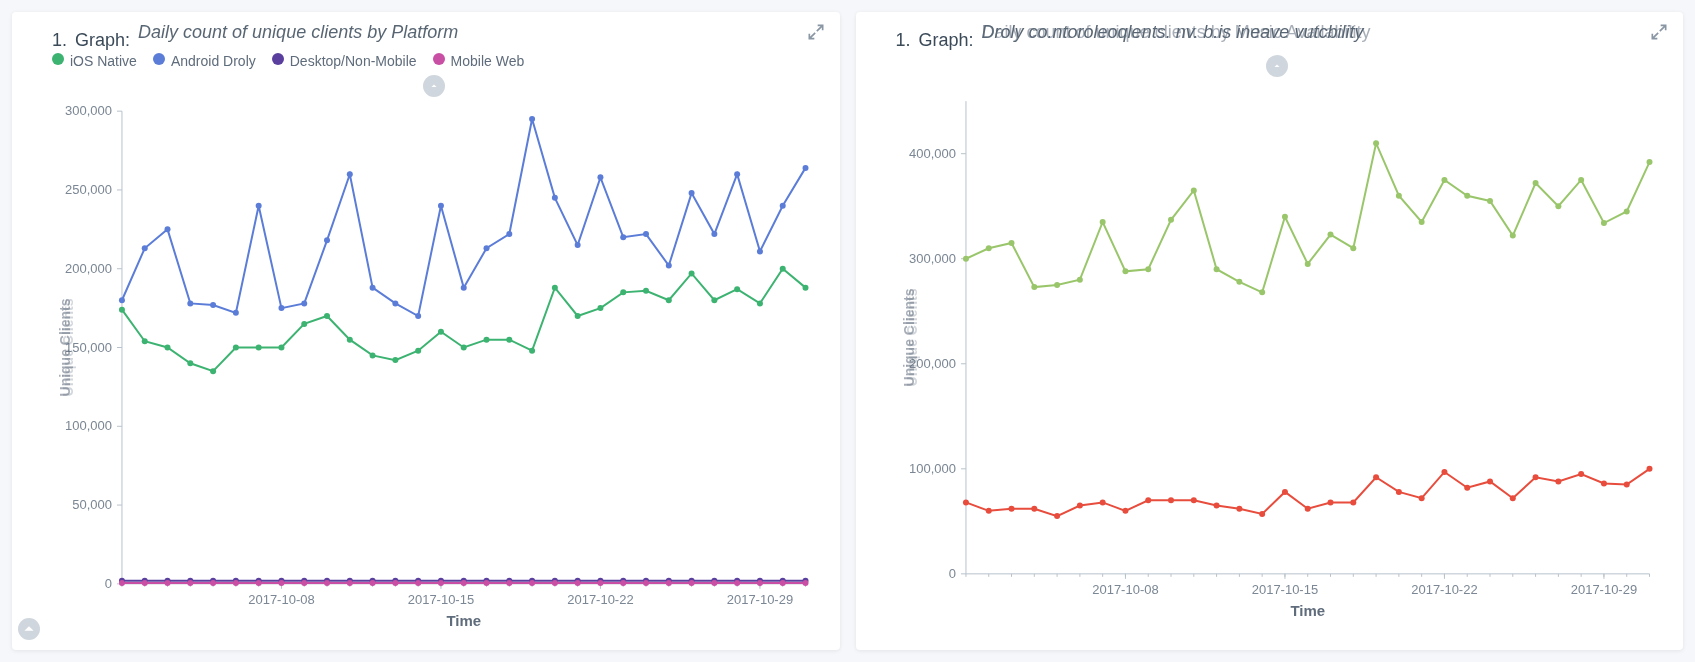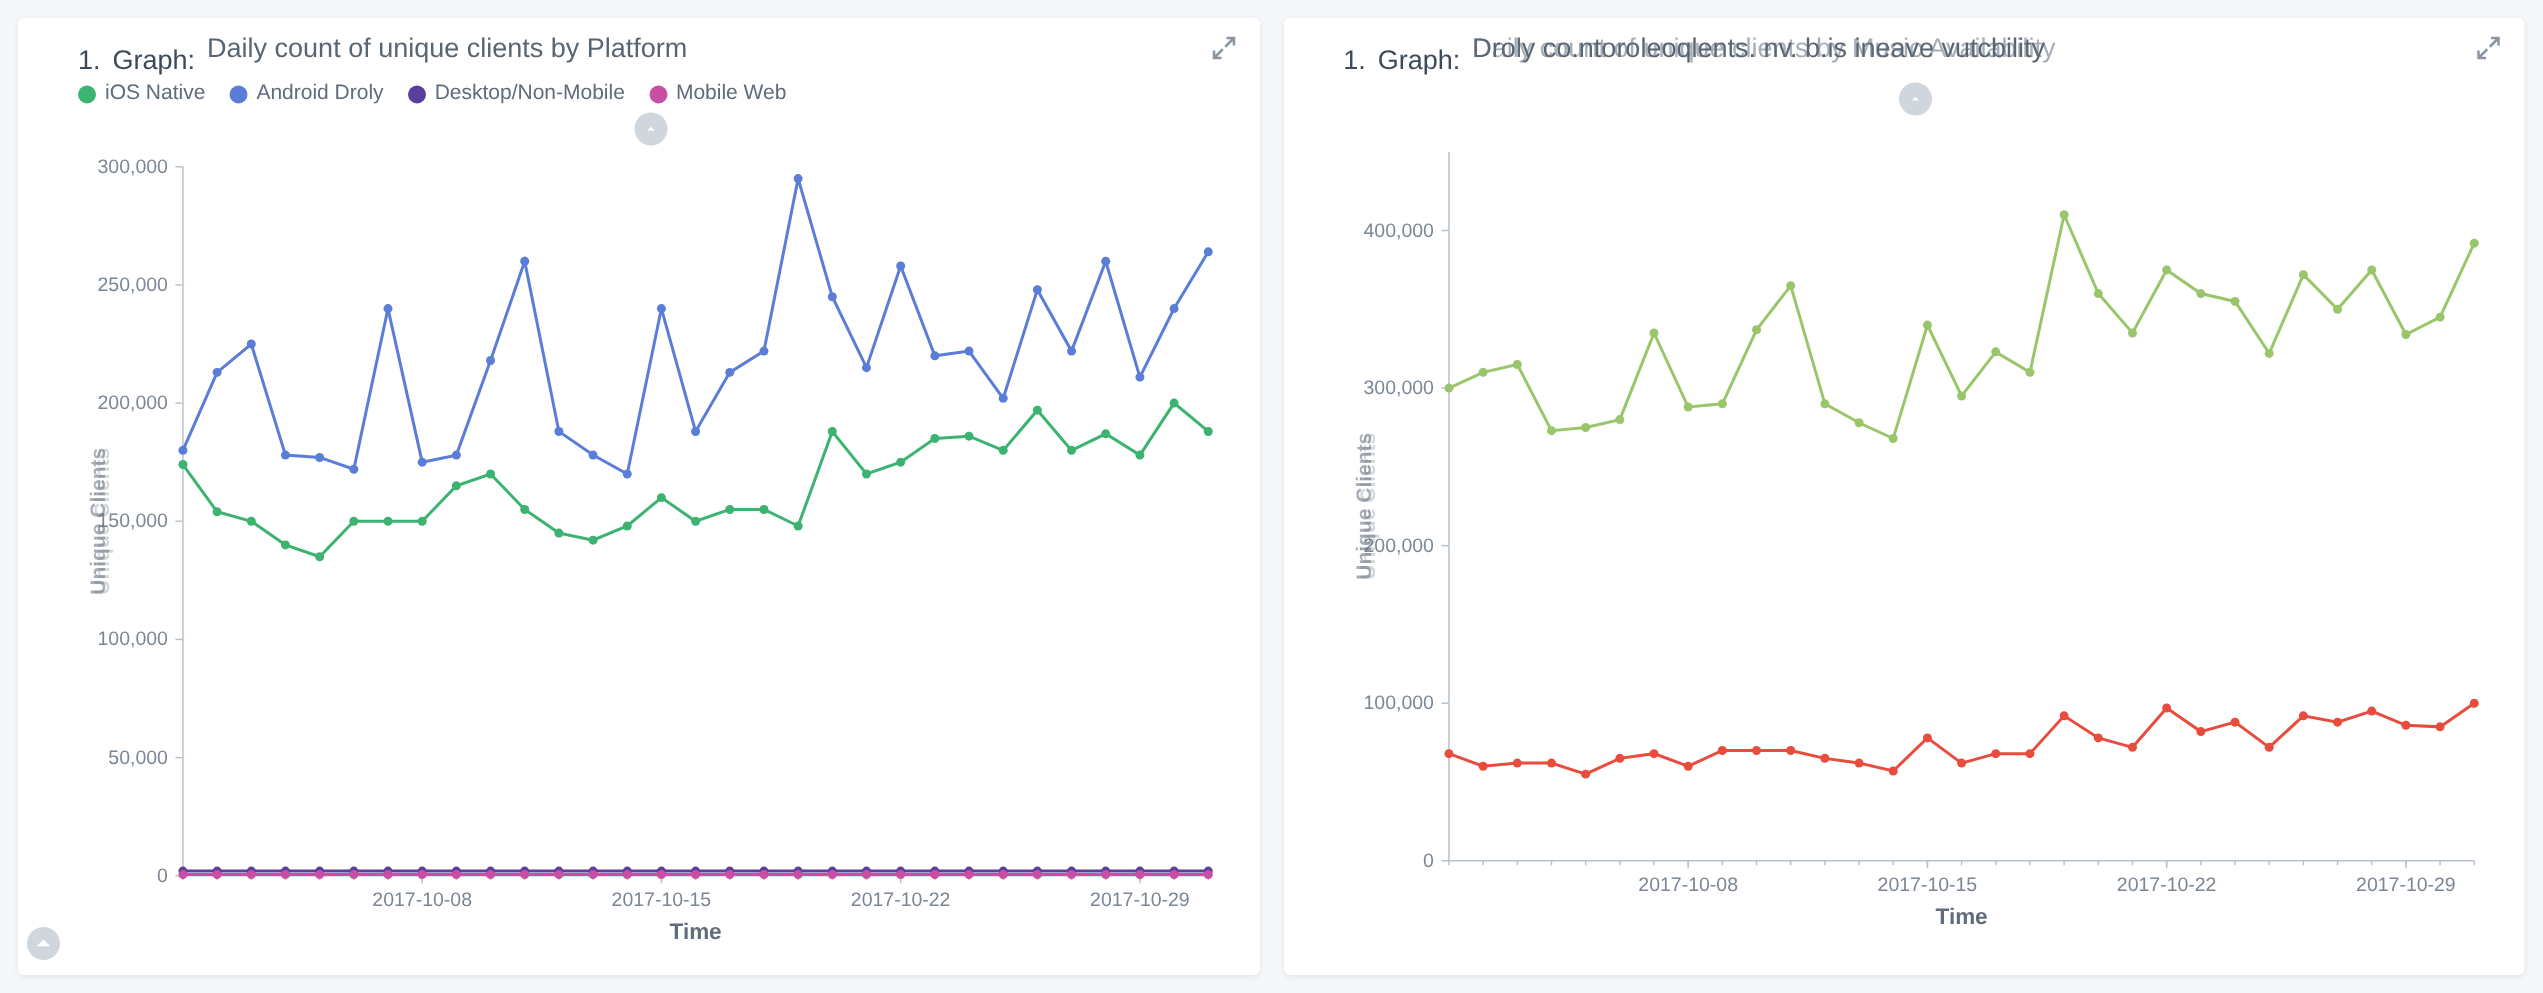--- a/index.html
+++ b/index.html
@@ -45,41 +45,41 @@
     flex: 1;
     height: 24px;
   }
   .title-stack span {
     position: absolute;
     left: 0;
     top: 0;
     white-space: nowrap;
     color: rgba(95,108,123,0.55);
   }
-  .title-stack span:first-child { color: rgba(59,74,89,0.85); }
+  .title-stack span:first-child { color: rgba(59,74,89,0.85); font-style: italic; }
   .expand-btn {
     position: absolute;
     top: 10px;
     right: 14px;
     width: 20px;
     height: 20px;
     color: #8a96a3;
     cursor: pointer;
   }
   .legend {
     display: flex;
     flex-wrap: wrap;
     gap: 16px;
     font-size: 14px;
     color: #5f6c7b;
     margin-bottom: 4px;
   }
   .legend-item {
     display: flex;
-    align-items: flex-end;
+    align-items: flex-start;
     gap: 6px;
     cursor: pointer;
   }
   .swatch {
     width: 12px;
     height: 12px;
     border-radius: 50%;
     display: inline-block;
   }
   .collapse-btn {

